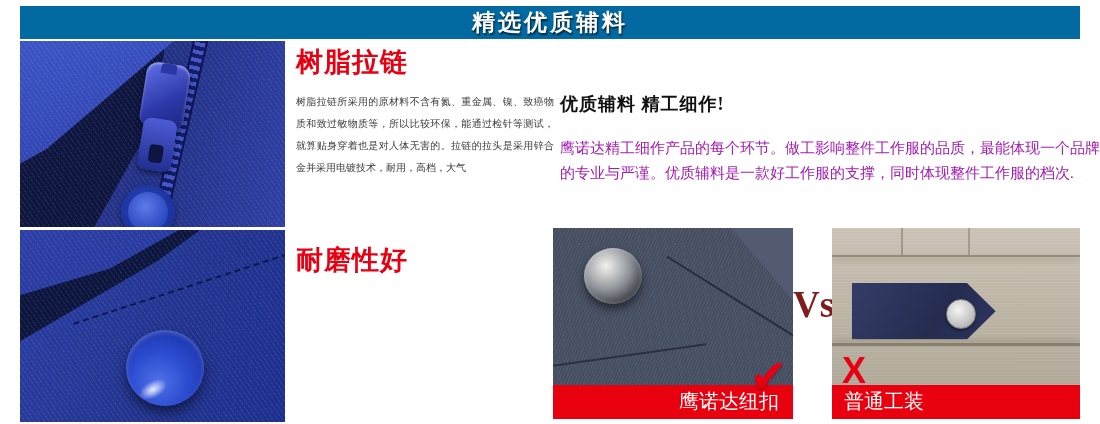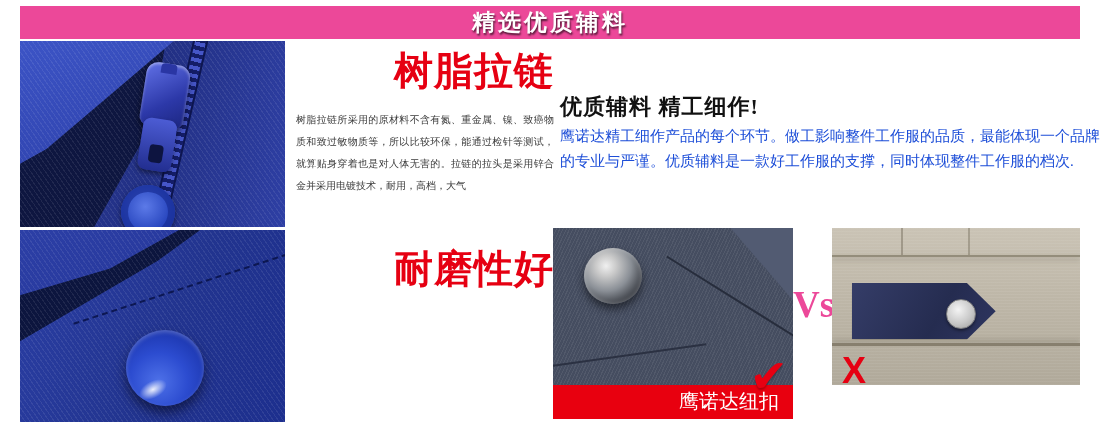--- a/index.html
+++ b/index.html
@@ -1,21 +1,21 @@
 <!DOCTYPE html>
 <html><head>
 <meta charset="utf-8">
 <style>
   * { margin:0; padding:0; box-sizing:border-box; }
   body { background:#fff; font-family:"Liberation Sans","DejaVu Sans",sans-serif; }
   .page { position:relative; width:1100px; height:424px; background:#fff; overflow:hidden; }
 
   
   .banner { position:absolute; left:20px; top:6px; width:1060px; height:33px;
-            background:#ec4899; display:flex; align-items:center; justify-content:center; }
+            background:#0369a1; display:flex; align-items:center; justify-content:center; }
   .banner-title { color:#fff; font-size:23px; font-weight:bold; letter-spacing:3px;
                   text-shadow:1px 2px 2px rgba(0,0,0,.65); }
 
   
   .photo { position:absolute; overflow:hidden; }
   .photo1 { left:20px; top:41px; width:265px; height:186px; background:#0e1640; }
   .photo2 { left:20px; top:230px; width:265px; height:192px; background:#0c153e; }
 
   .twill { position:absolute; inset:0;
            background-image:repeating-linear-gradient(55deg, rgba(255,255,255,.08) 0 1px, transparent 1px 4px); }
@@ -57,28 +57,28 @@
       background:radial-gradient(circle at 42% 68%, #4e71e8 0%, #2c4cd0 42%, #1c36ae 78%);
       box-shadow:0 7px 12px rgba(0,0,12,.5), inset 0 2px 4px rgba(255,255,255,.25); }
   .p2-button::after { content:""; position:absolute; left:16%; bottom:10%; width:30px; height:17px;
       background:radial-gradient(ellipse, rgba(255,255,255,.9), rgba(255,255,255,0) 70%);
       transform:rotate(-28deg); }
 
   
   .sec { position:absolute; width:258px; }
   .sec-zipper { left:296px; top:44px; }
   .sec-snap   { left:296px; top:242px; }
-  .sec-heading { color:#e60012; font-size:39px; font-weight:bold; letter-spacing:1px;text-align:right; }
+  .sec-heading { color:#e60012; font-size:27px; font-weight:bold; letter-spacing:1px; }
   .sec-body { margin-top:11px; font-size:10px; line-height:22px; color:#3a3a3a; text-align:justify; }
 
   
   .quality { position:absolute; left:560px; top:92px; width:540px;
              font-family:"Liberation Serif","DejaVu Serif",serif; }
-  .quality-heading { font-size:22px; font-weight:bold; color:#111; letter-spacing:1px; }
-  .quality-body { margin-top:2px; font-size:15px; line-height:25px; color:#1d4ed8; }
+  .quality-heading { font-size:18px; font-weight:bold; color:#111; letter-spacing:1px; }
+  .quality-body { margin-top:20px; font-size:15px; line-height:25px; color:#a21caf; }
 
   
   .comp { position:absolute; top:228px; height:191px; }
   .comp-left  { left:553px; width:240px; }
   .comp-right { left:832px; width:248px; }
   .comp-photo { position:absolute; left:0; right:0; top:0; bottom:34px; overflow:hidden; }
   .comp-bar { position:absolute; left:0; right:0; bottom:0; height:34px; background:#e8000f;
       color:#fff; font-family:"Liberation Serif","DejaVu Serif",serif;
       font-size:20px; line-height:33px; }
   .bar-right { text-align:right; padding-right:14px; }
@@ -109,21 +109,21 @@
   .cr-tab { position:absolute; left:8%; top:35%; width:58%; height:36%;
       background:linear-gradient(120deg,#353d68,#252c50 60%,#2e3560);
       clip-path:polygon(0 0,80% 0,100% 50%,80% 100%,0 100%);
       box-shadow:0 4px 7px rgba(60,55,40,.5); }
   .cr-snap { position:absolute; left:46%; top:45%; width:30px; height:30px; border-radius:50%;
       background:radial-gradient(circle at 40% 35%, #f4f4f4, #c8c8c8 55%, #9a9a9a);
       border:1px solid #7f7f7f; box-shadow:0 2px 3px rgba(0,0,0,.4); }
 
   .vs { position:absolute; left:793px; top:286px; width:39px; text-align:center;
         font-family:"Liberation Serif","DejaVu Serif",serif; font-weight:bold;
-        font-size:37px; color:#ec4899; line-height:1; }
+        font-size:37px; color:#7f1d1d; line-height:1; }
   .mark { position:absolute; color:#e60012; line-height:1; z-index:5; }
   .check { right:5px; bottom:20px; font-size:46px; text-shadow:0 2px 2px rgba(0,0,0,.25); }
   .cross { left:10px; bottom:30px; font-size:36px; font-weight:bold;
            font-family:"Liberation Sans","DejaVu Sans",sans-serif; }
 </style>
 </head>
 <body>
 
 <div class="page">
 
@@ -187,15 +187,18 @@
       <div class="cr-base"></div>
       <div class="cr-weave"></div>
       <div class="cr-fold1"></div>
       <div class="cr-fold2"></div>
       <div class="cr-seam-top"></div>
       <div class="cr-seam-bottom"></div>
       <div class="cr-tab"></div>
       <div class="cr-snap"></div>
     </div>
     <span class="mark cross">X</span>
+    <div class="comp-bar bar-left">
+      <span>普通工装</span>
+    </div>
   </div>
 
 </div>
 
 </body></html>

